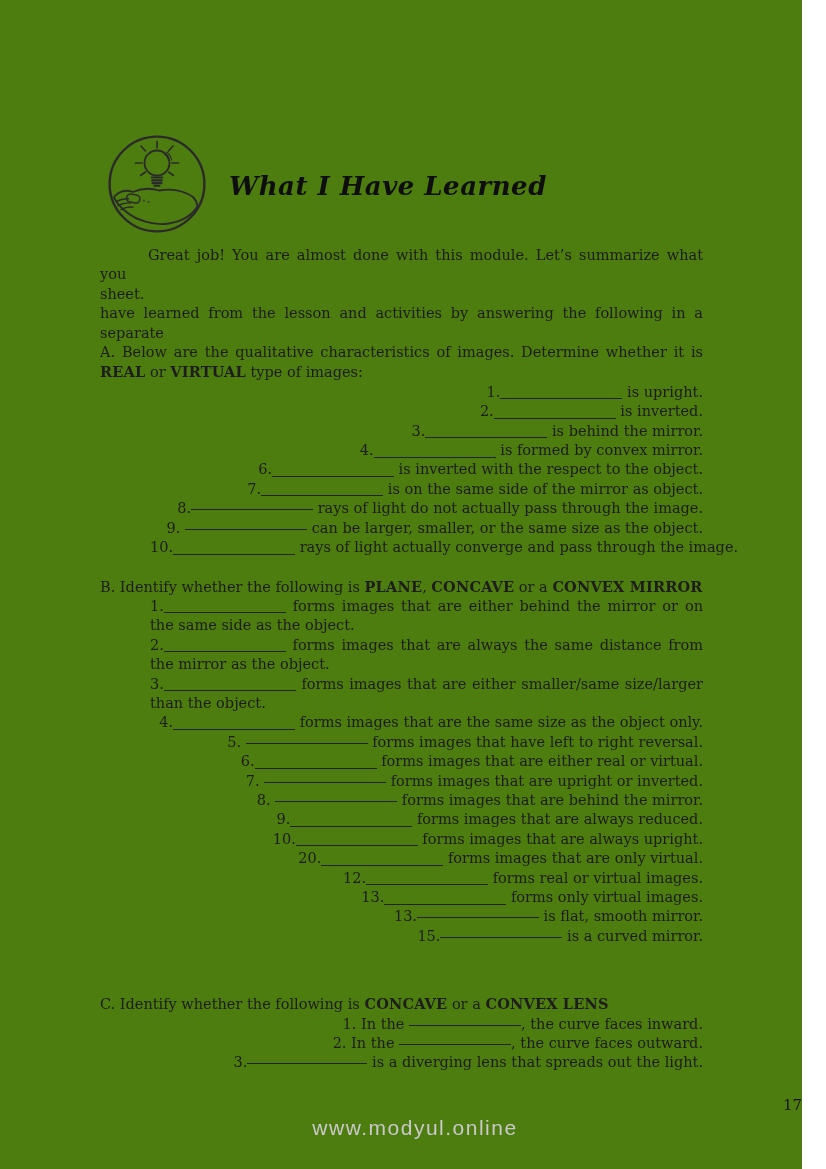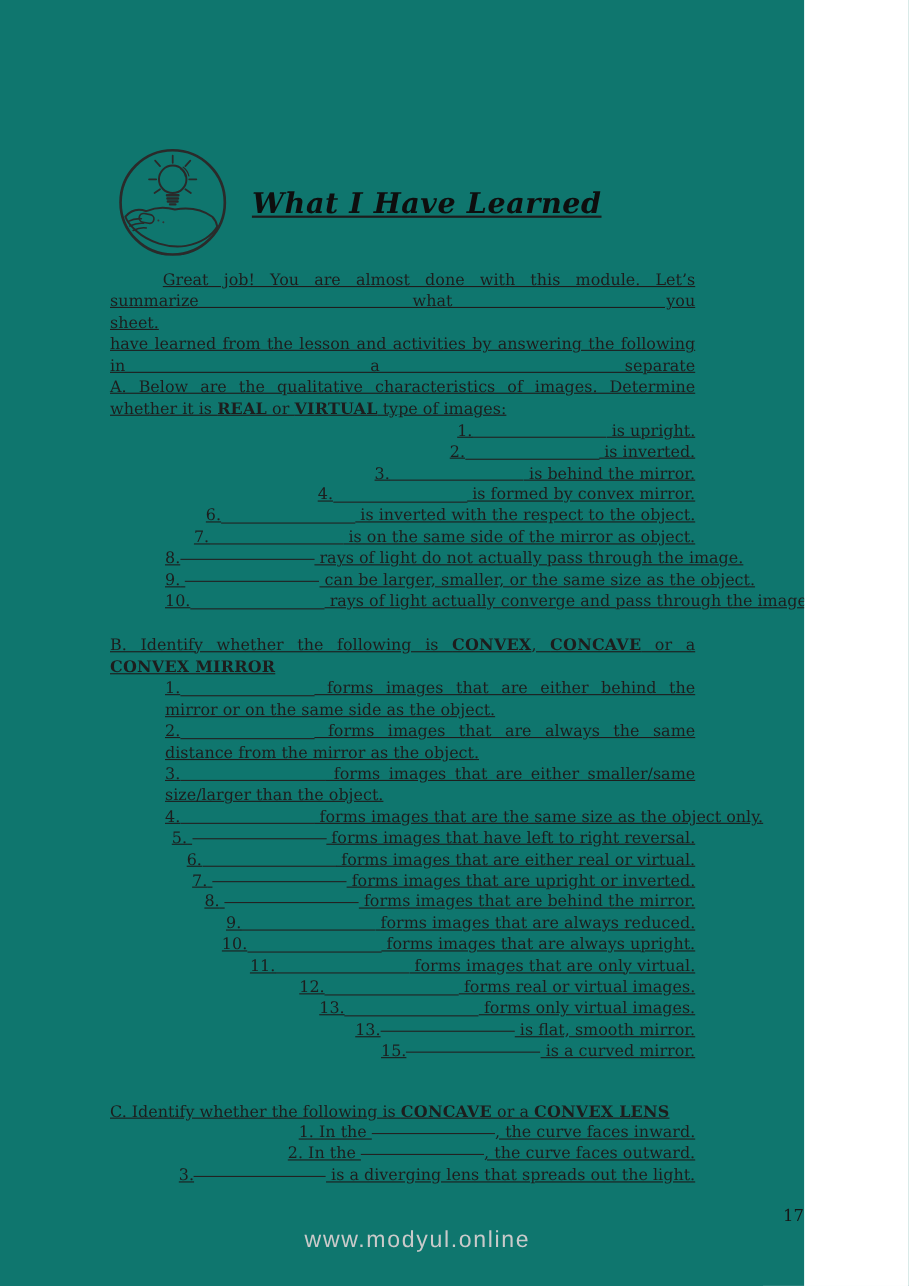--- a/index.html
+++ b/index.html
@@ -1,25 +1,24 @@
 <!DOCTYPE html>
 <html><head>
 <meta charset="utf-8">
 <style>
   html,body{margin:0;padding:0;background:#fff;}
   .page{
     position:relative;
-    width:731px;height:1169px;
-    background:#0f766e;
+    width:802px;height:1169px;
+    background:#4d7c0f;
     color:#1d1d1d;
     font-family:"DejaVu Serif","Liberation Serif",serif;
     font-size:14.5px;
     line-height:19.4px;
     overflow:hidden;
-    text-decoration:underline;
   }
   .content{padding:0 99px 0 100px;}
 
   .module-header{
     display:flex;align-items:center;
     margin-top:134px;
   }
   .hdr-icon{width:100px;height:100px;margin-left:7px;flex:0 0 auto;}
   .page-title{
     margin:6px 0 0 22px;
@@ -30,21 +29,21 @@
     white-space:nowrap;
   }
 
   .intro{margin-top:12px;}
   .intro .line{text-align:justify;text-align-last:justify;}
   .intro .line.first{text-indent:48px;}
   .intro .line.last{text-align-last:left;}
 
   .qsection{}
   .qsection.secB{margin-top:19px;}
-  .qsection.secC{margin-top:34px;}
+  .qsection.secC{margin-top:48px;}
   .sec-header{margin:0;text-align:justify;}
   .sec-header b{letter-spacing:.2px;}
   .items{margin-left:50px;}
   .item{text-align:justify;}
   .item.one{white-space:nowrap;text-align:right;}
 
   .blank{
     display:inline-block;
     width:122px;height:9px;
     border-bottom:1.4px solid #222;
@@ -110,33 +109,33 @@
             <div class="item one"><span class="num">3.</span><span class="blank u"></span> is behind the mirror.</div>
             <div class="item one"><span class="num">4.</span><span class="blank u"></span> is formed by convex mirror.</div>
             <div class="item one"><span class="num">6.</span><span class="blank u"></span> is inverted with the respect to the object.</div>
             <div class="item one"><span class="num">7.</span><span class="blank u"></span> is on the same side of the mirror as object.</div>
             <div class="item one"><span class="num">8.</span><span class="blank d"></span> rays of light do not actually pass through the image.</div>
             <div class="item one"><span class="num">9.</span> <span class="blank d"></span> can be larger, smaller, or the same size as the object.</div>
             <div class="item one"><span class="num">10.</span><span class="blank u"></span> rays of light actually converge and pass through the image.</div>
           </div>
         </section>
         <section class="qsection secB">
-          <p class="sec-header"><span>B. Identify whether the following is </span><b>CONVEX</b><span>, </span><b>CONCAVE</b><span> or a </span><b>CONVEX MIRROR</b></p>
+          <p class="sec-header"><span>B. Identify whether the following is </span><b>PLANE</b><span>, </span><b>CONCAVE</b><span> or a </span><b>CONVEX MIRROR</b></p>
           <div class="items">
             <div class="item wrap"><span class="num">1.</span><span class="blank u"></span> forms images that are either behind the mirror or on the same side as the object.</div>
             <div class="item wrap"><span class="num">2.</span><span class="blank u"></span> forms images that are always the same distance from the mirror as the object.</div>
             <div class="item wrap"><span class="num">3.</span><span class="blank u" style="width: 132px;"></span> forms images that are either smaller/same size/larger than the object.</div>
             <div class="item one"><span class="num">4.</span><span class="blank u"></span> forms images that are the same size as the object only.</div>
             <div class="item one"><span class="num">5.</span> <span class="blank d"></span> forms images that have left to right reversal.</div>
             <div class="item one"><span class="num">6.</span><span class="blank u"></span> forms images that are either real or virtual.</div>
             <div class="item one"><span class="num">7.</span> <span class="blank d"></span> forms images that are upright or inverted.</div>
             <div class="item one"><span class="num">8.</span> <span class="blank d"></span> forms images that are behind the mirror.</div>
             <div class="item one"><span class="num">9.</span><span class="blank u"></span> forms images that are always reduced.</div>
             <div class="item one"><span class="num">10.</span><span class="blank u"></span> forms images that are always upright.</div>
-            <div class="item one"><span class="num">11.</span><span class="blank u"></span> forms images that are only virtual.</div>
+            <div class="item one"><span class="num">20.</span><span class="blank u"></span> forms images that are only virtual.</div>
             <div class="item one"><span class="num">12.</span><span class="blank u"></span> forms real or virtual images.</div>
             <div class="item one"><span class="num">13.</span><span class="blank u"></span> forms only virtual images.</div>
             <div class="item one"><span class="num">13.</span><span class="blank d"></span> is flat, smooth mirror.</div>
             <div class="item one"><span class="num">15.</span><span class="blank d"></span> is a curved mirror.</div>
           </div>
         </section>
         <section class="qsection secC">
           <p class="sec-header"><span>C. Identify whether the following is </span><b>CONCAVE</b><span> or a </span><b>CONVEX LENS</b></p>
           <div class="items">
             <div class="item one"><span class="num">1.</span> In the <span class="blank d" style="width: 112px;"></span>, the curve faces inward.</div>

